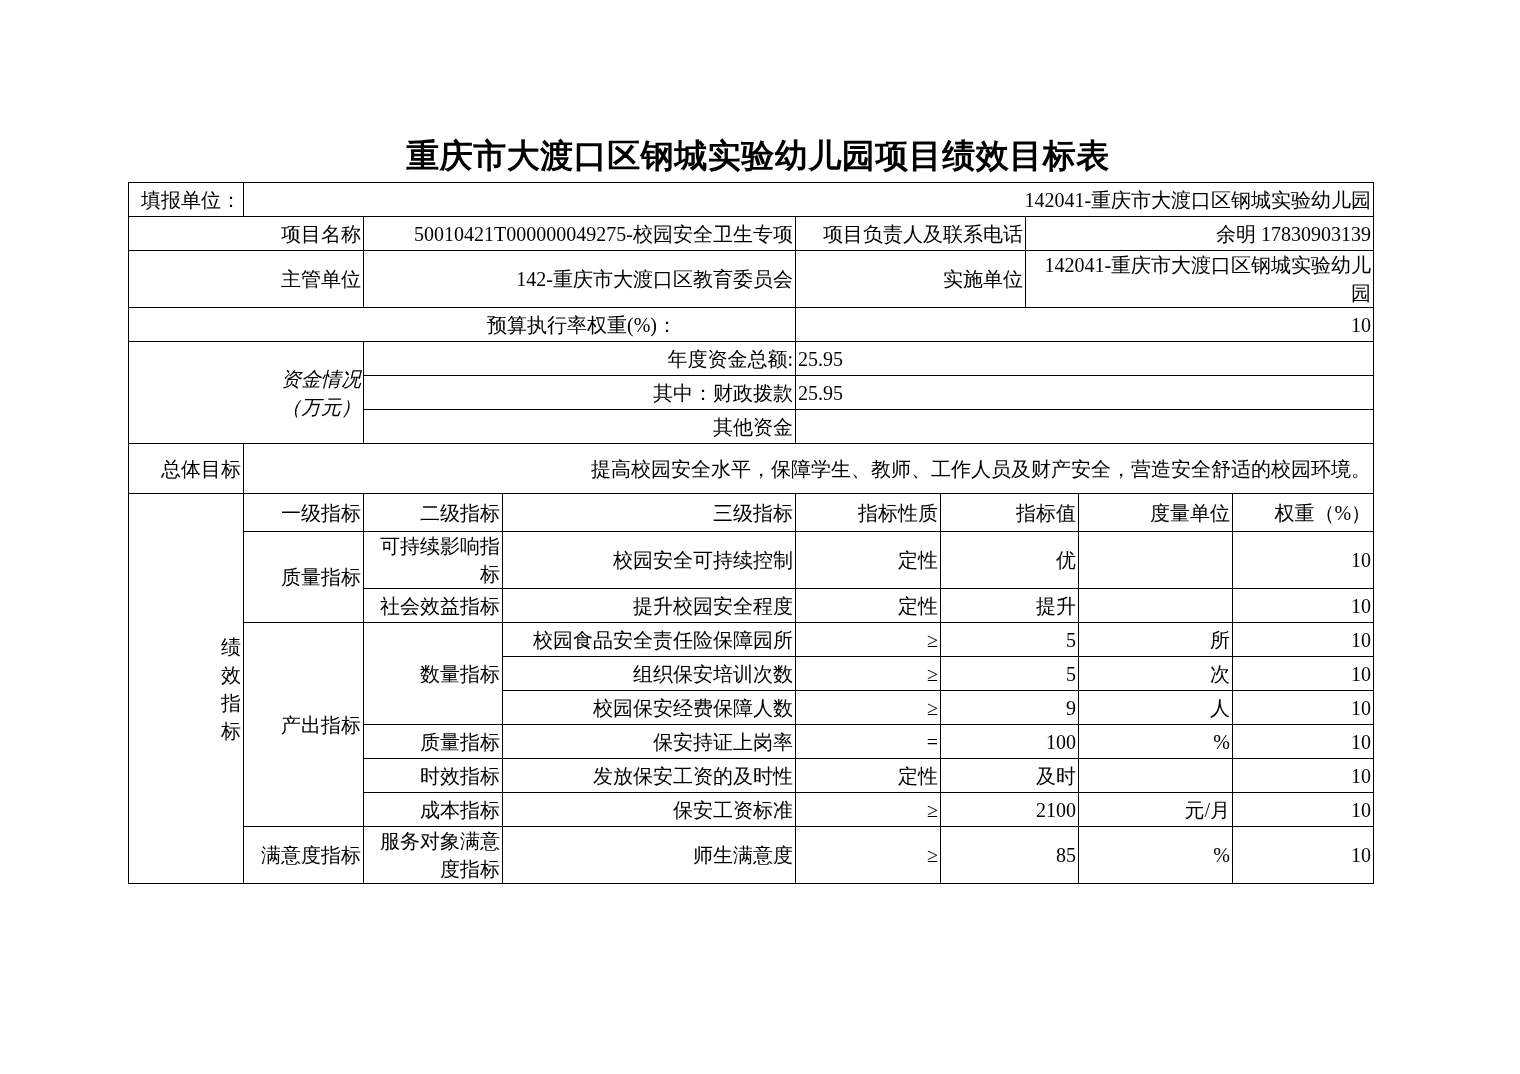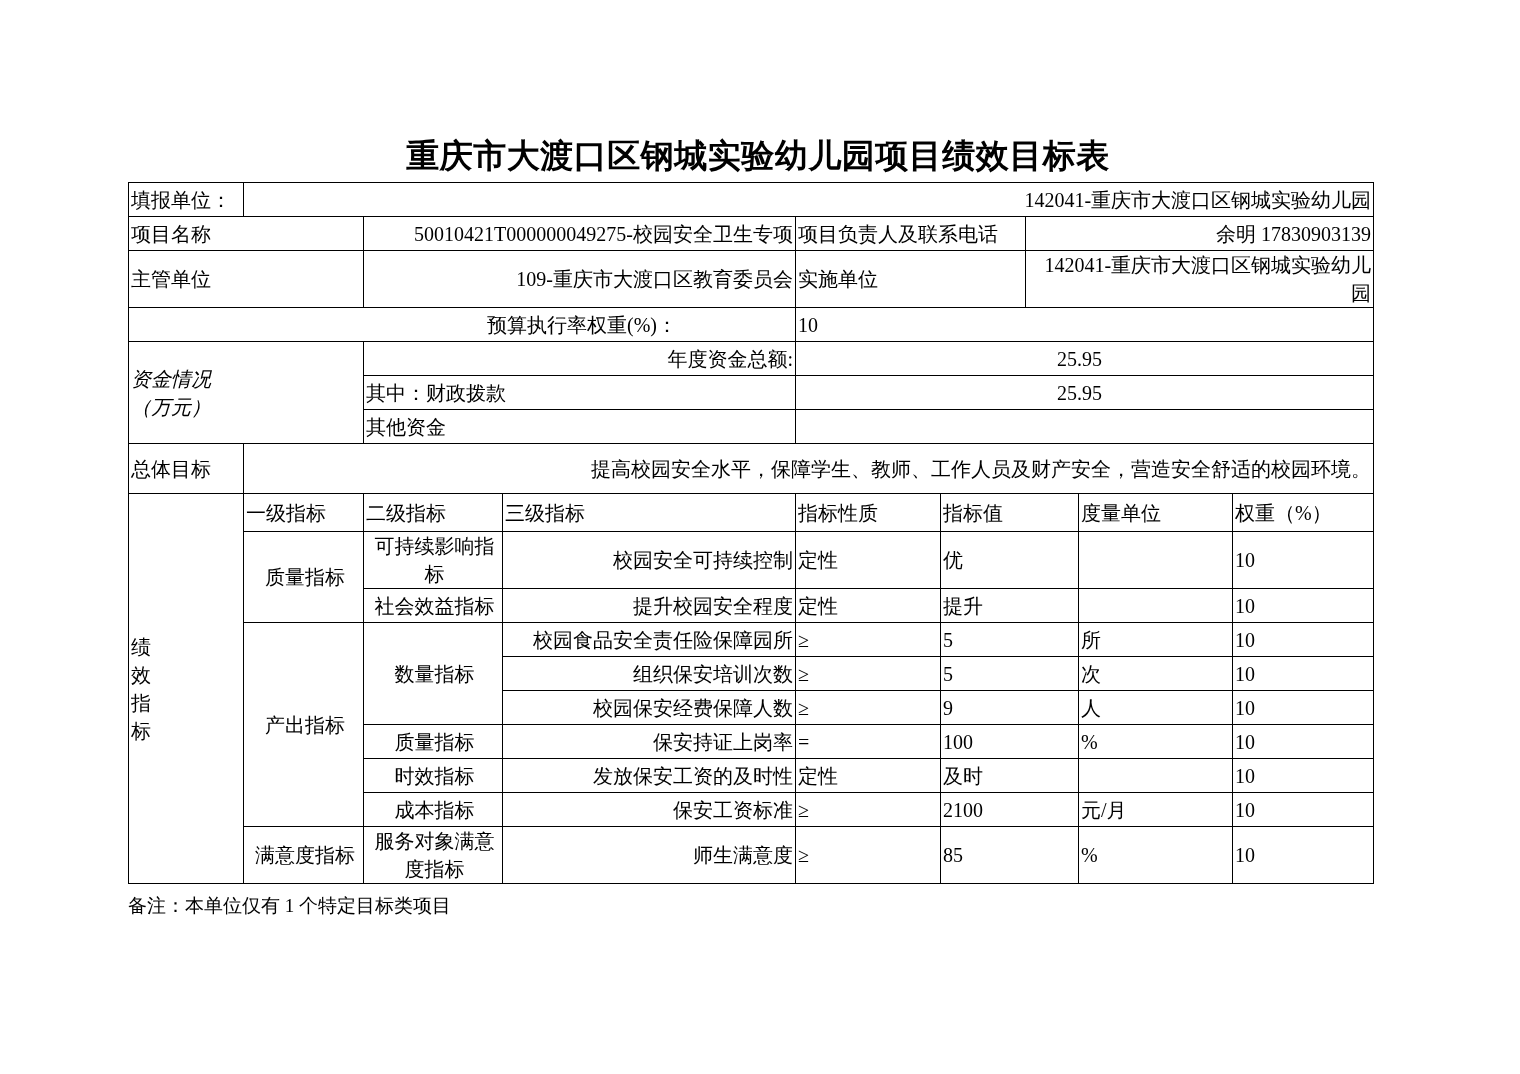--- a/index.html
+++ b/index.html
@@ -38,24 +38,24 @@
     font-size: 20px;
     vertical-align: middle;
     padding: 0 2px;
     line-height: 1.4;
     overflow: hidden;
   }
   .r34 { height: 34px; }
   .r50 { height: 50px; }
   .rhead { height: 38px; }
   .r57 { height: 57px; }
-  .c { text-align: left; }
+  .c { text-align: right; }
   .l { text-align: right; padding-left: 8px !important; }
-  .r { text-align: center; padding-right: 12px !important; }
-  .l5 { text-align: center; padding-left: 5px !important; }
+  .r { text-align: left; padding-right: 12px !important; }
+  .l5 { text-align: right; padding-left: 5px !important; }
   .budget-label { text-align: center; padding-left: 242px !important; }
   .pre { white-space: pre-line; line-height: 1.6; font-style: italic; }
   .side { white-space: pre-line; line-height: 1.7; font-size: 20px; }
   .note {
     margin-top: 9px;
     font-size: 19px;
   }
 </style>
 </head>
 <body>
@@ -87,21 +87,21 @@
 
       <tr class="r34">
         <td colspan="2" class="c">项目名称</td>
         <td colspan="2" class="l">50010421T000000049275-校园安全卫生专项</td>
         <td colspan="2" class="c">项目负责人及联系电话</td>
         <td colspan="3" class="l">余明 17830903139</td>
       </tr>
 
       <tr class="r34">
         <td colspan="2" class="c">主管单位</td>
-        <td colspan="2" class="l">109-重庆市大渡口区教育委员会</td>
+        <td colspan="2" class="l">142-重庆市大渡口区教育委员会</td>
         <td colspan="2" class="c">实施单位</td>
         <td colspan="3" class="l">142041-重庆市大渡口区钢城实验幼儿园</td>
       </tr>
 
       <tr class="r34">
         <td colspan="4" class="budget-label">预算执行率权重(%)：</td>
         <td colspan="5" class="c">10</td>
       </tr>
 
       <tr class="r34">
@@ -209,15 +209,14 @@
         <td class="l5">服务对象满意度指标</td>
         <td class="l">师生满意度</td>
         <td class="c">≥</td>
         <td colspan="2" class="c">85</td>
         <td class="c">%</td>
         <td class="c">10</td>
       </tr>
     </tbody>
       </table>
 
-    <div class="note">备注：本单位仅有 1 个特定目标类项目</div>
   </div>
 </div>
 
 </body></html>

